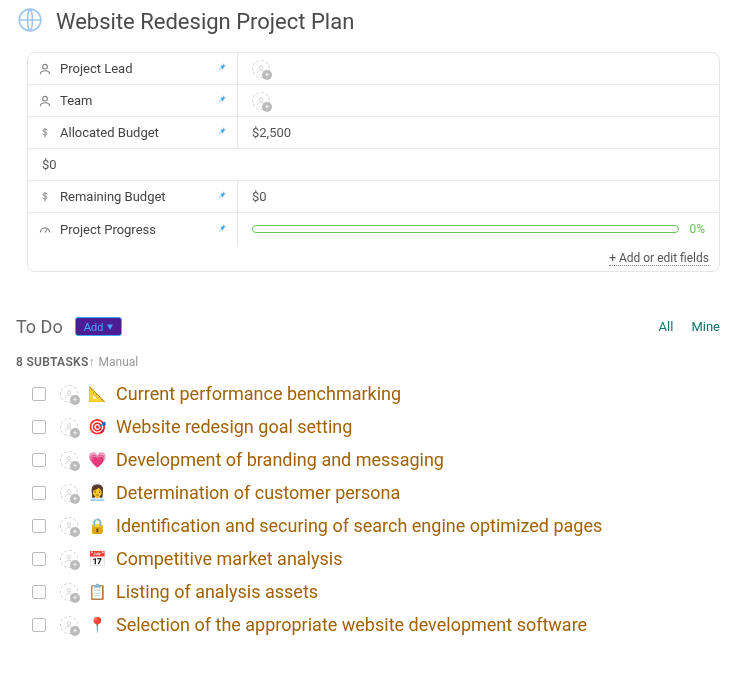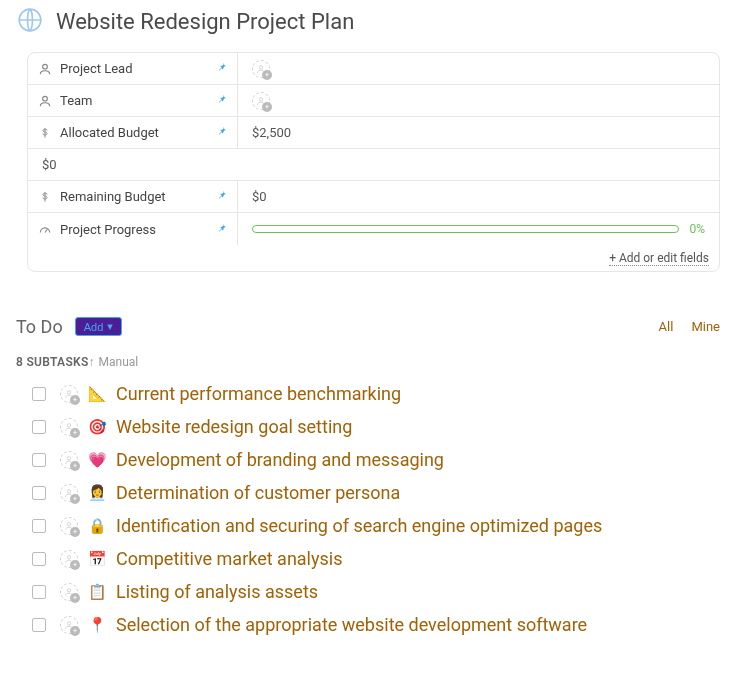--- a/index.html
+++ b/index.html
@@ -131,21 +131,21 @@
     border-radius:3px;
     display:flex;
     align-items:center;
     gap:4px;
     cursor:pointer;
   }
   .filters {
     margin-left:auto;
     display:flex;
     gap:18px;
-    color:#a16207;
+    color:#0f766e;
     font-size:13px;
   }
   .subtask-header {
     display:flex;
     align-items:center;
     margin-top:18px;
     font-size:12px;
     color:#888;
   }
   .subtask-count {

